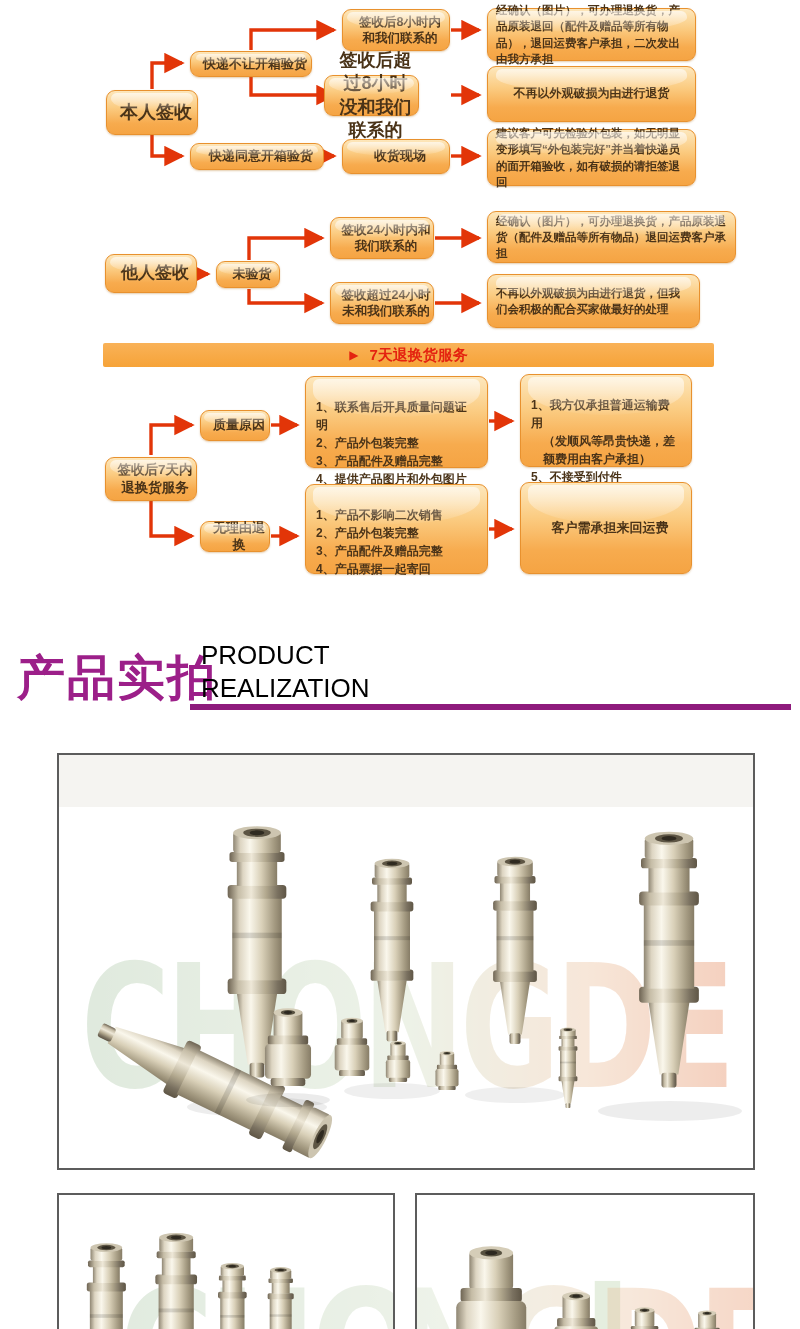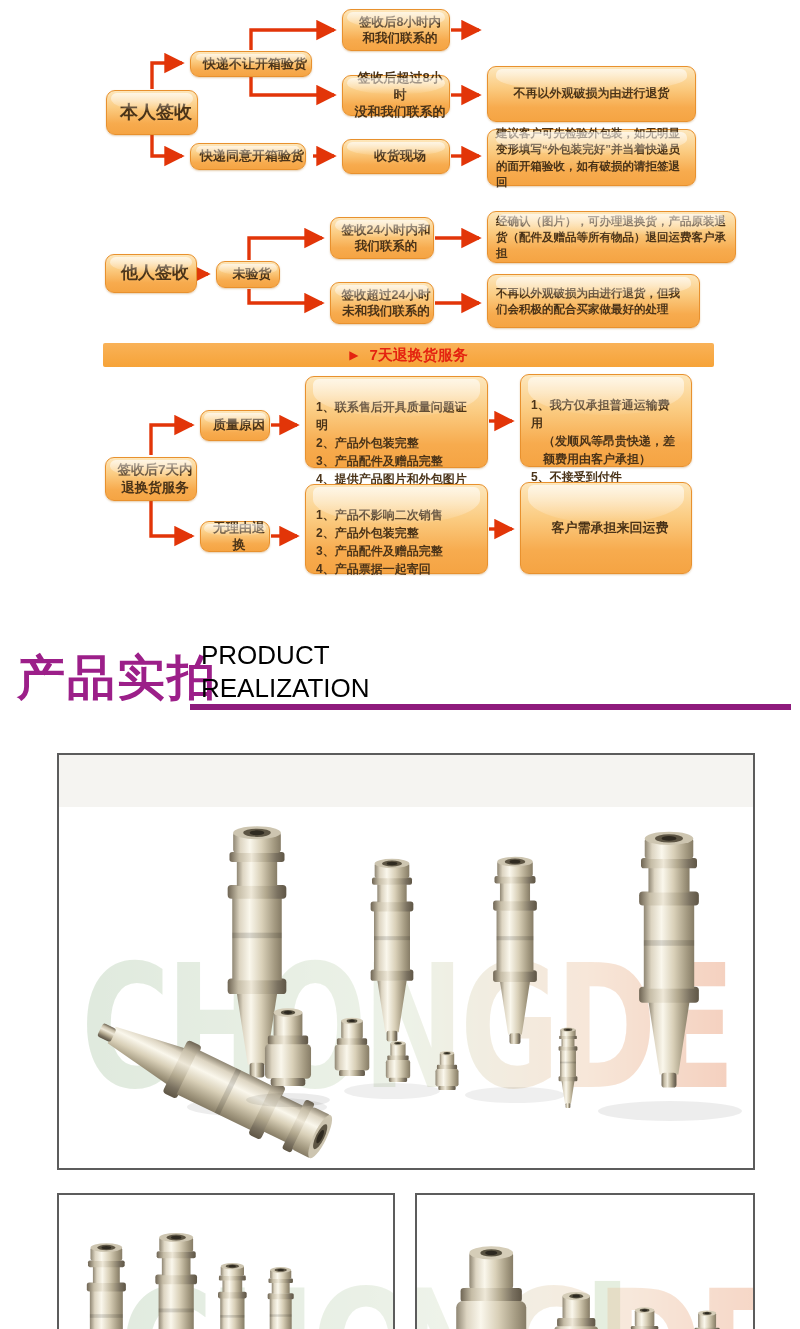--- a/index.html
+++ b/index.html
@@ -128,26 +128,27 @@
       <polyline points="151,501 151,536 192,536" marker-end="url(#ah)"></polyline>
       <polyline points="271,425 297,425" marker-end="url(#ah)"></polyline>
       <polyline points="271,536 297,536" marker-end="url(#ah)"></polyline>
       <polyline points="489,421 512,421" marker-end="url(#ah)"></polyline>
       <polyline points="489,529 512,529" marker-end="url(#ah)"></polyline>
     </g>
   </svg>
 
   <div class="fbox" style="left:106px;top:90px;width:92px;height:45px;font-size:18px">本人签收</div>
   <div class="fbox" style="left:190px;top:51px;width:122px;height:26px;font-size:13px">快递不让开箱验货</div>
-  <div class="fbox" style="left:190px;top:143px;width:116px;height:27px;font-size:13px">快递同意开箱验货</div>
+  <div class="fbox" style="left:190px;top:143px;width:134px;height:27px;font-size:13px">快递同意开箱验货</div>
   <div class="fbox" style="left:342px;top:9px;width:108px;height:42px;font-size:12.5px">签收后8小时内
 和我们联系的</div>
-  <div class="fbox" style="left:342px;top:75px;width:108px;height:41px;font-size:13px">签收后超过8小时
+  <div class="fbox" style="left:324px;top:75px;width:95px;height:41px;font-size:18px">签收后超过8小时
 没和我们联系的</div>
   <div class="fbox" style="left:342px;top:139px;width:108px;height:35px;font-size:13px">收货现场</div>
+  <div class="fbox para" style="left:487px;top:8px;width:209px;height:53px;font-size:11.5px">经确认（图片），可办理退换货，产品原装退回（配件及赠品等所有物品），退回运费客户承担，二次发出由我方承担</div>
   <div class="fbox para-c" style="left:487px;top:66px;width:209px;height:56px;font-size:12px">不再以外观破损为由进行退货</div>
   <div class="fbox para" style="left:487px;top:129px;width:209px;height:57px;font-size:11.5px">建议客户可先检验外包装，如无明显变形填写“外包装完好”并当着快递员的面开箱验收，如有破损的请拒签退回</div>
 
   <div class="fbox" style="left:105px;top:254px;width:92px;height:39px;font-size:17px">他人签收</div>
   <div class="fbox" style="left:216px;top:261px;width:64px;height:27px;font-size:13px">未验货</div>
   <div class="fbox" style="left:330px;top:217px;width:104px;height:42px;font-size:12.5px">签收24小时内和
 我们联系的</div>
   <div class="fbox" style="left:330px;top:282px;width:104px;height:42px;font-size:12.5px">签收超过24小时
 未和我们联系的</div>
   <div class="fbox para" style="left:487px;top:211px;width:249px;height:52px;font-size:11.5px">经确认（图片），可办理退换货，产品原装退货（配件及赠品等所有物品）退回运费客户承担</div>

